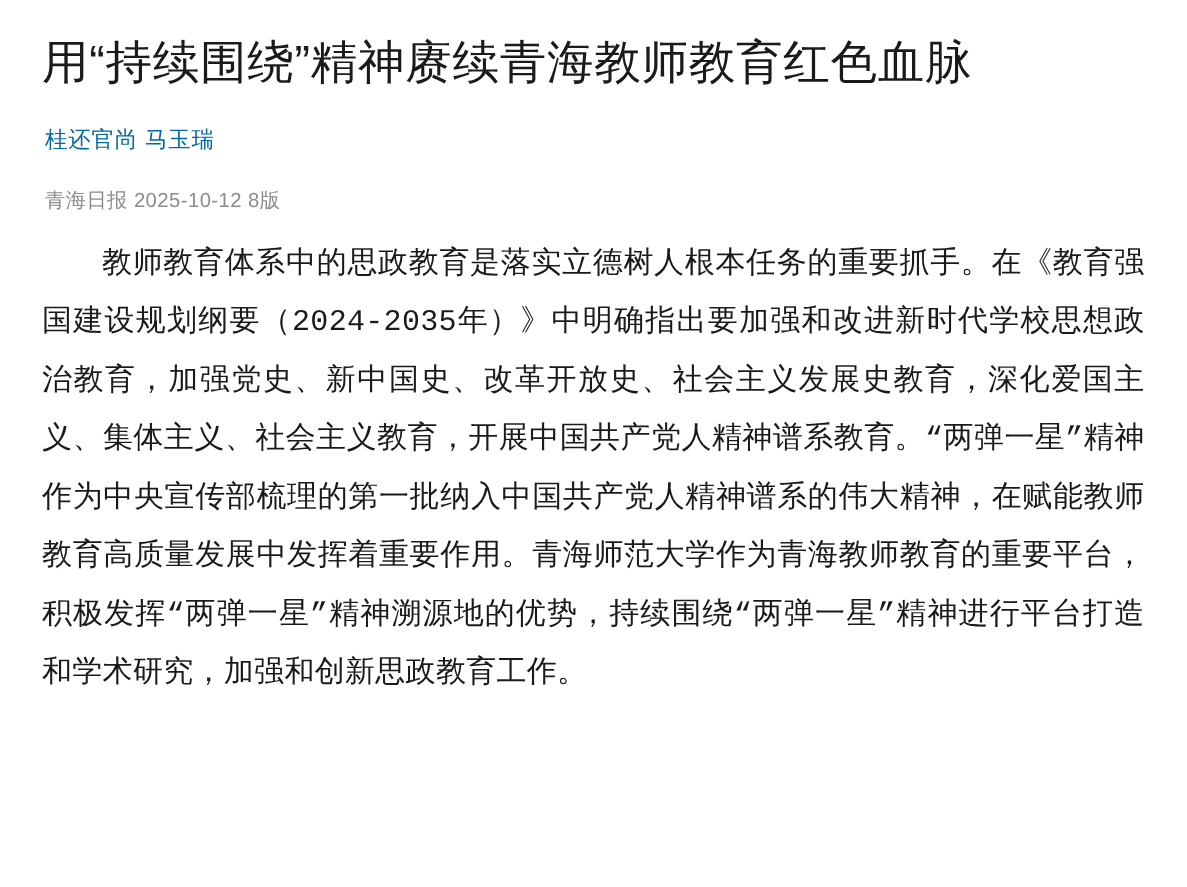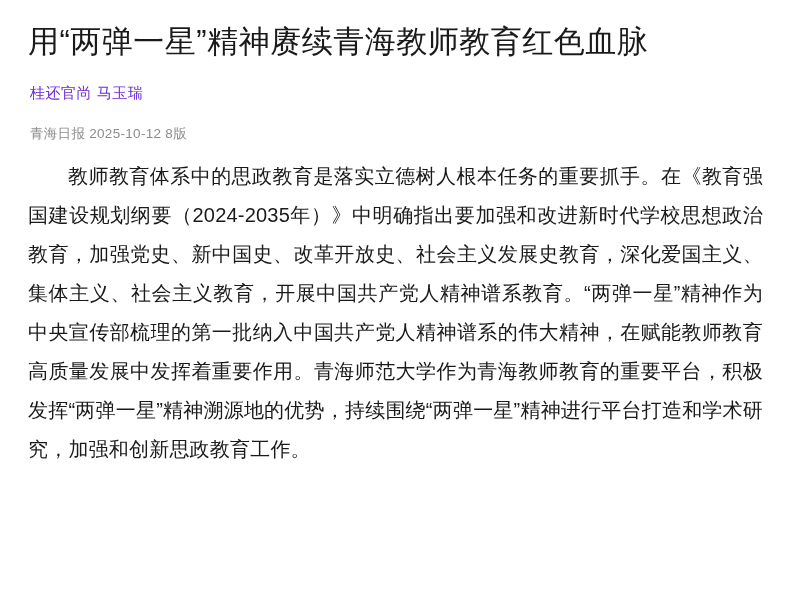--- a/index.html
+++ b/index.html
@@ -24,46 +24,47 @@
     font-size: 31px;
     line-height: 1.3;
     color: #1a1a1a;
     font-weight: 400;
     letter-spacing: 0.5px;
     margin: 0 0 22px 0;
     white-space: nowrap;
   }
   .article-authors {
     font-size: 15px;
-    color: #6d28d9;
+    color: #0369a1;
     margin: 0 0 22px 2px;
     letter-spacing: 0.5px;
   }
   .article-meta {
     font-size: 13.5px;
     color: #8c8c8c;
     margin: 0 0 14px 2px;
     letter-spacing: 0.3px;
   }
   .article-body {
     font-size: 20px;
     line-height: 1.95;
     color: #1a1a1a;
     text-align: justify;
     text-justify: inter-ideograph;
     letter-spacing: 0.2px;
   }
   .article-body p {
     margin: 4px 0 4px 0;
     text-indent: 2em;
+    font-family: Liberation Mono, monospace;
   }
 </style>
 </head>
 <body>
 
 <div class="article">
-  <h1 class="article-title">用“两弹一星”精神赓续青海教师教育红色血脉</h1>
+  <h1 class="article-title">用“持续围绕”精神赓续青海教师教育红色血脉</h1>
   <div class="article-authors">桂还官尚 马玉瑞</div>
   <div class="article-meta">青海日报 2025-10-12 8版</div>
   <div class="article-body">
     <p>教师教育体系中的思政教育是落实立德树人根本任务的重要抓手。在《教育强国建设规划纲要（2024-2035年）》中明确指出要加强和改进新时代学校思想政治教育，加强党史、新中国史、改革开放史、社会主义发展史教育，深化爱国主义、集体主义、社会主义教育，开展中国共产党人精神谱系教育。“两弹一星”精神作为中央宣传部梳理的第一批纳入中国共产党人精神谱系的伟大精神，在赋能教师教育高质量发展中发挥着重要作用。青海师范大学作为青海教师教育的重要平台，积极发挥“两弹一星”精神溯源地的优势，持续围绕“两弹一星”精神进行平台打造和学术研究，加强和创新思政教育工作。</p>
   </div>
 </div>
 
 </body></html>

